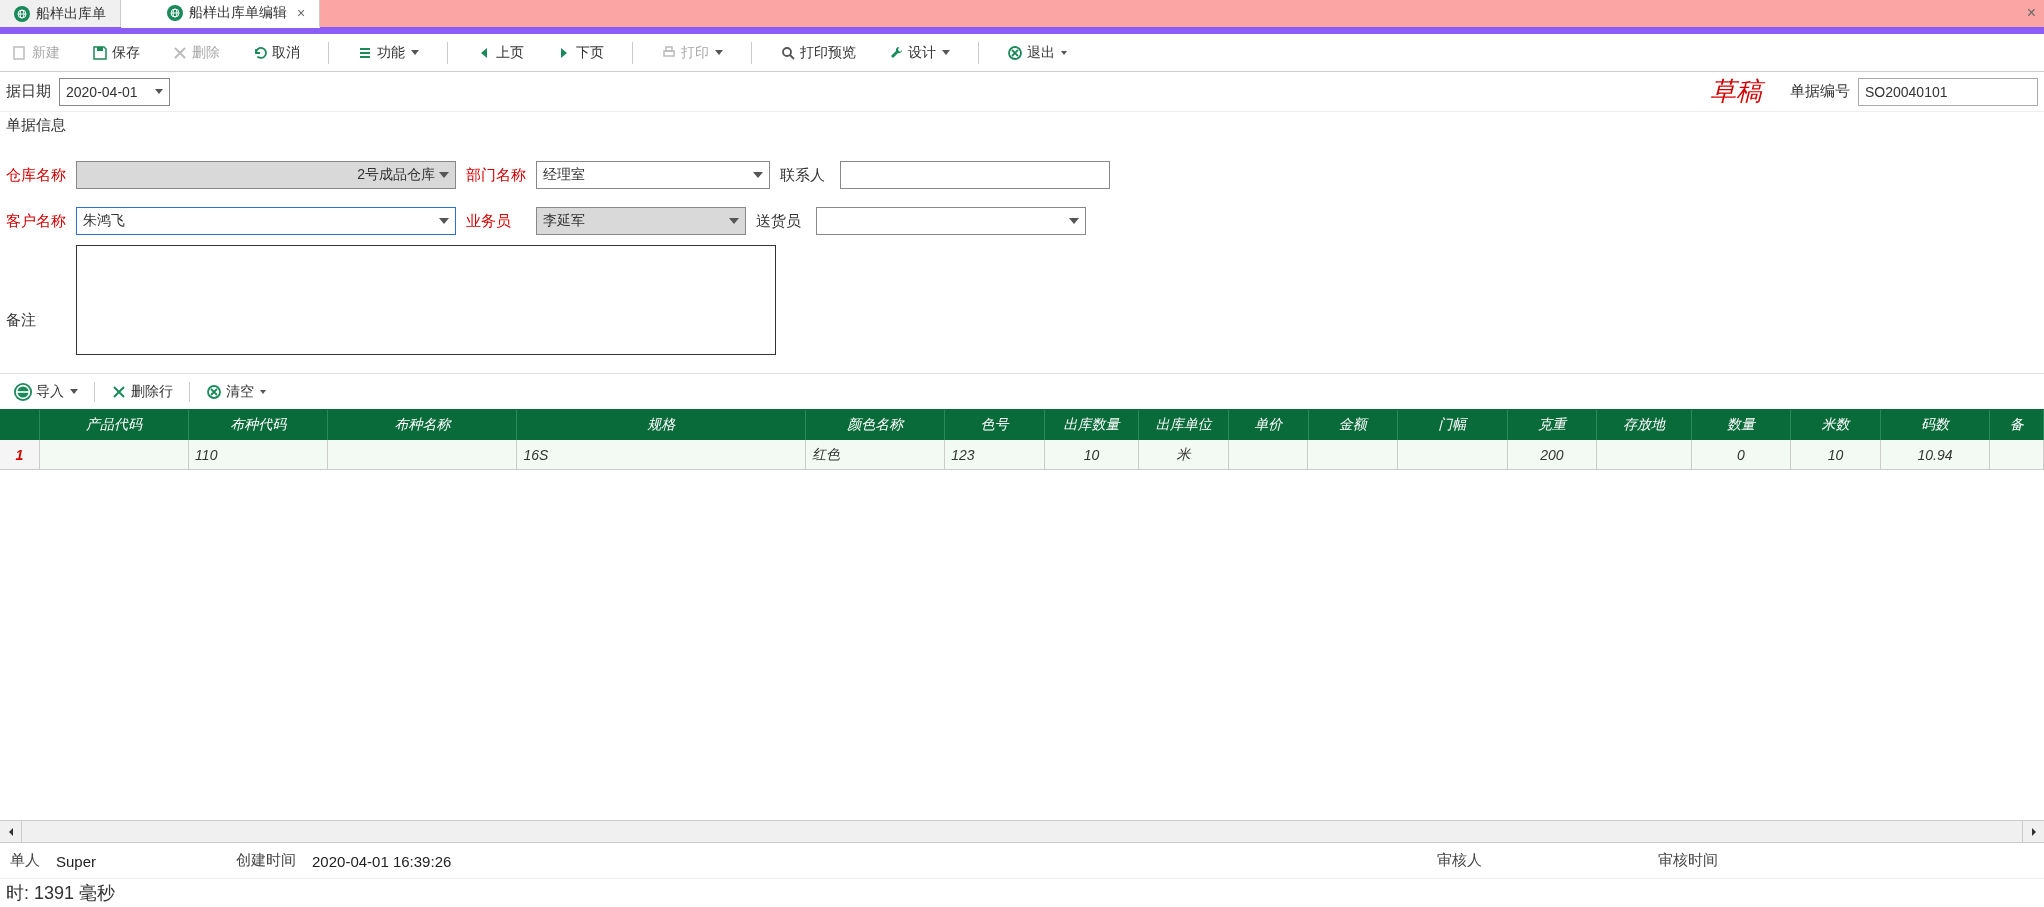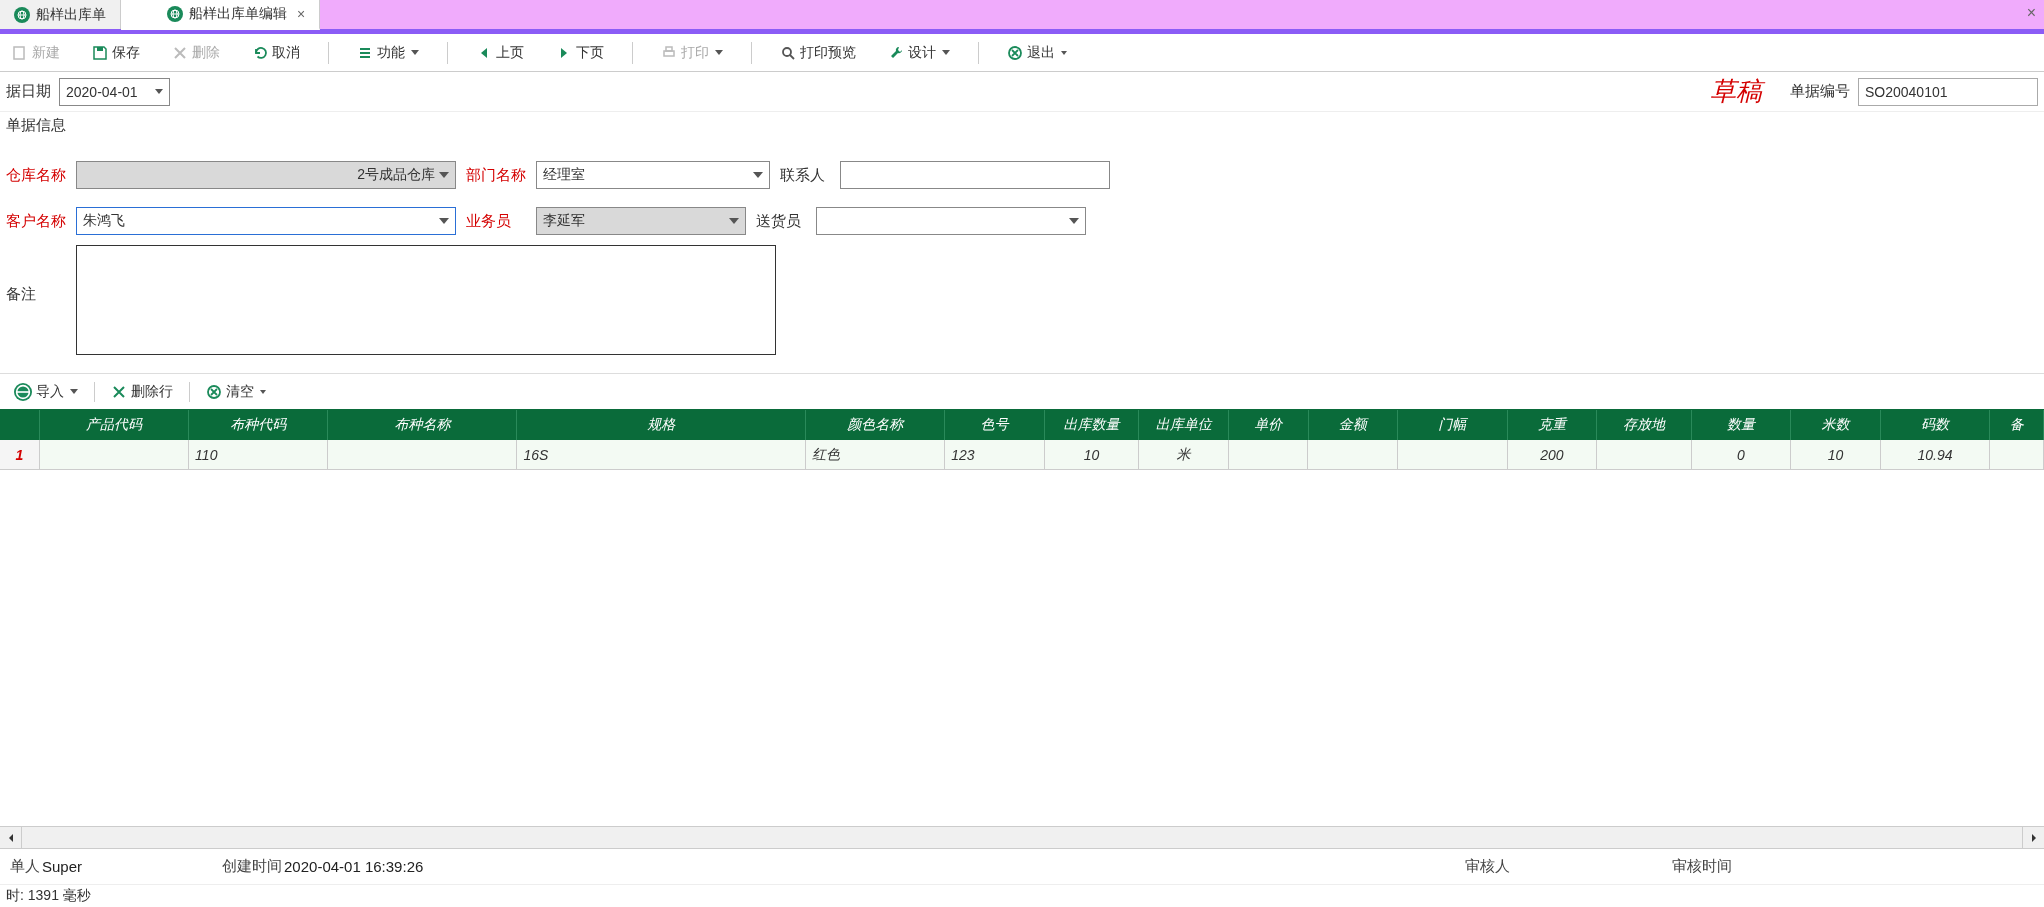--- a/index.html
+++ b/index.html
@@ -1,20 +1,20 @@
 <!DOCTYPE html>
 <html><head>
 <meta charset="utf-8">
 <style>
   * { box-sizing: border-box; margin: 0; padding: 0; }
   body { font-family: "Microsoft YaHei", Arial, sans-serif; font-size: 14px; color: #333; background: #fff; overflow: hidden; }
   .app { width: 2044px; height: 907px; position: relative; display: flex; flex-direction: column; }
 
   
-  .tab-bar { height: 34px; border-bottom: 5px solid #8b5cf6; display: flex; align-items: stretch; background: #f0abfc; position: relative; }
+  .tab-bar { height: 34px; border-bottom: 7px solid #8b5cf6; display: flex; align-items: stretch; background: #fca5a5; position: relative; }
   .tab { display: flex; align-items: center; gap: 6px; padding: 0 14px; border-right: 1px solid #ccc; background: #f0f0f0; cursor: pointer; }
   .tab.active { background: #fff; border-bottom: 2px solid #fff; margin-bottom: -1px; padding-left: 46px; }
   .tab-icon { width: 16px; height: 16px; border-radius: 50%; background: #1a8a5a; display: flex; align-items: center; justify-content: center; }
   .tab-icon svg { width: 10px; height: 10px; fill: #fff; }
   .tab-close { font-size: 14px; color: #666; margin-left: 4px; }
   .window-close { position: absolute; right: 8px; top: 4px; font-size: 16px; color: #666; cursor: pointer; }
 
   
   .toolbar { height: 38px; border-bottom: 1px solid #ccc; display: flex; align-items: center; padding: 0 4px; gap: 16px; }
   .tbtn { display: flex; align-items: center; gap: 4px; padding: 4px 8px; cursor: pointer; border-radius: 2px; }
@@ -62,25 +62,25 @@
   .grid-row.odd { background: #f3faf3; }
 
   
   .hscroll { position: absolute; left: 0; right: 0; bottom: 0; height: 22px; border-top: 1px solid #ccc; background: #f0f0f0; display: flex; align-items: center; }
   .hscroll .arrow { width: 22px; height: 22px; display:flex; align-items:center; justify-content:center; border-right:1px solid #ccc; cursor:pointer;}
   .hscroll .arrow.right { border-right:none; border-left:1px solid #ccc; margin-left:auto;}
   .hscroll .track { flex:1; height:100%; position:relative; }
 
   
   .status-bar { height: 36px; border-top: 1px solid #ccc; display: flex; align-items: center; padding: 0 10px; gap: 40px; font-size: 15px; }
-  .status-bar .sgroup { display:flex; gap:2px; align-items:center; }
+  .status-bar .sgroup { display:flex; gap:16px; align-items:flex-end; }
   .status-bar .slabel { color:#444; }
   .status-bar .sval { color:#222; }
 
-  .timing { padding: 2px 6px; font-size: 14px; color:#333; border-top:1px solid #eee;}
+  .timing { padding: 2px 6px; font-size: 18px; color:#333; border-top:1px solid #eee;}
 
   
   .c-rownum{width:40px}
   .c-prodcode{width:150px}
   .c-clothcode{width:140px}
   .c-clothname{width:190px}
   .c-spec{width:290px}
   .c-colorname{width:140px}
   .c-colorno{width:100px}
   .c-outqty{width:95px}
@@ -252,21 +252,21 @@
       <div class="finput grey" style="width:210px">
         <span class="val">李延军</span>
         <span class="dd-caret"></span>
       </div>
       <div class="flabel" style="margin-left:10px;width:60px">送货员</div>
       <div class="finput" style="width:270px">
         <span class="val"></span>
         <span class="dd-caret"></span>
       </div>
     </div>
-    <div class="form-row" style="align-items:flex-start;margin-top:10px">
+    <div class="form-row" style="align-items:center;margin-top:10px">
       <div class="flabel" style="padding-top:40px">备注</div>
       <textarea class="remark-box" style=""></textarea>
     </div>
   </div>
 
   <div class="grid-toolbar">
     <div class="gbtn">
       <span class="tab-icon" style="width:18px;height:18px">
           <svg viewBox="0 0 10 10">
             <circle cx="5" cy="5" r="4" fill="none" stroke="#fff" stroke-width="1"></circle>

